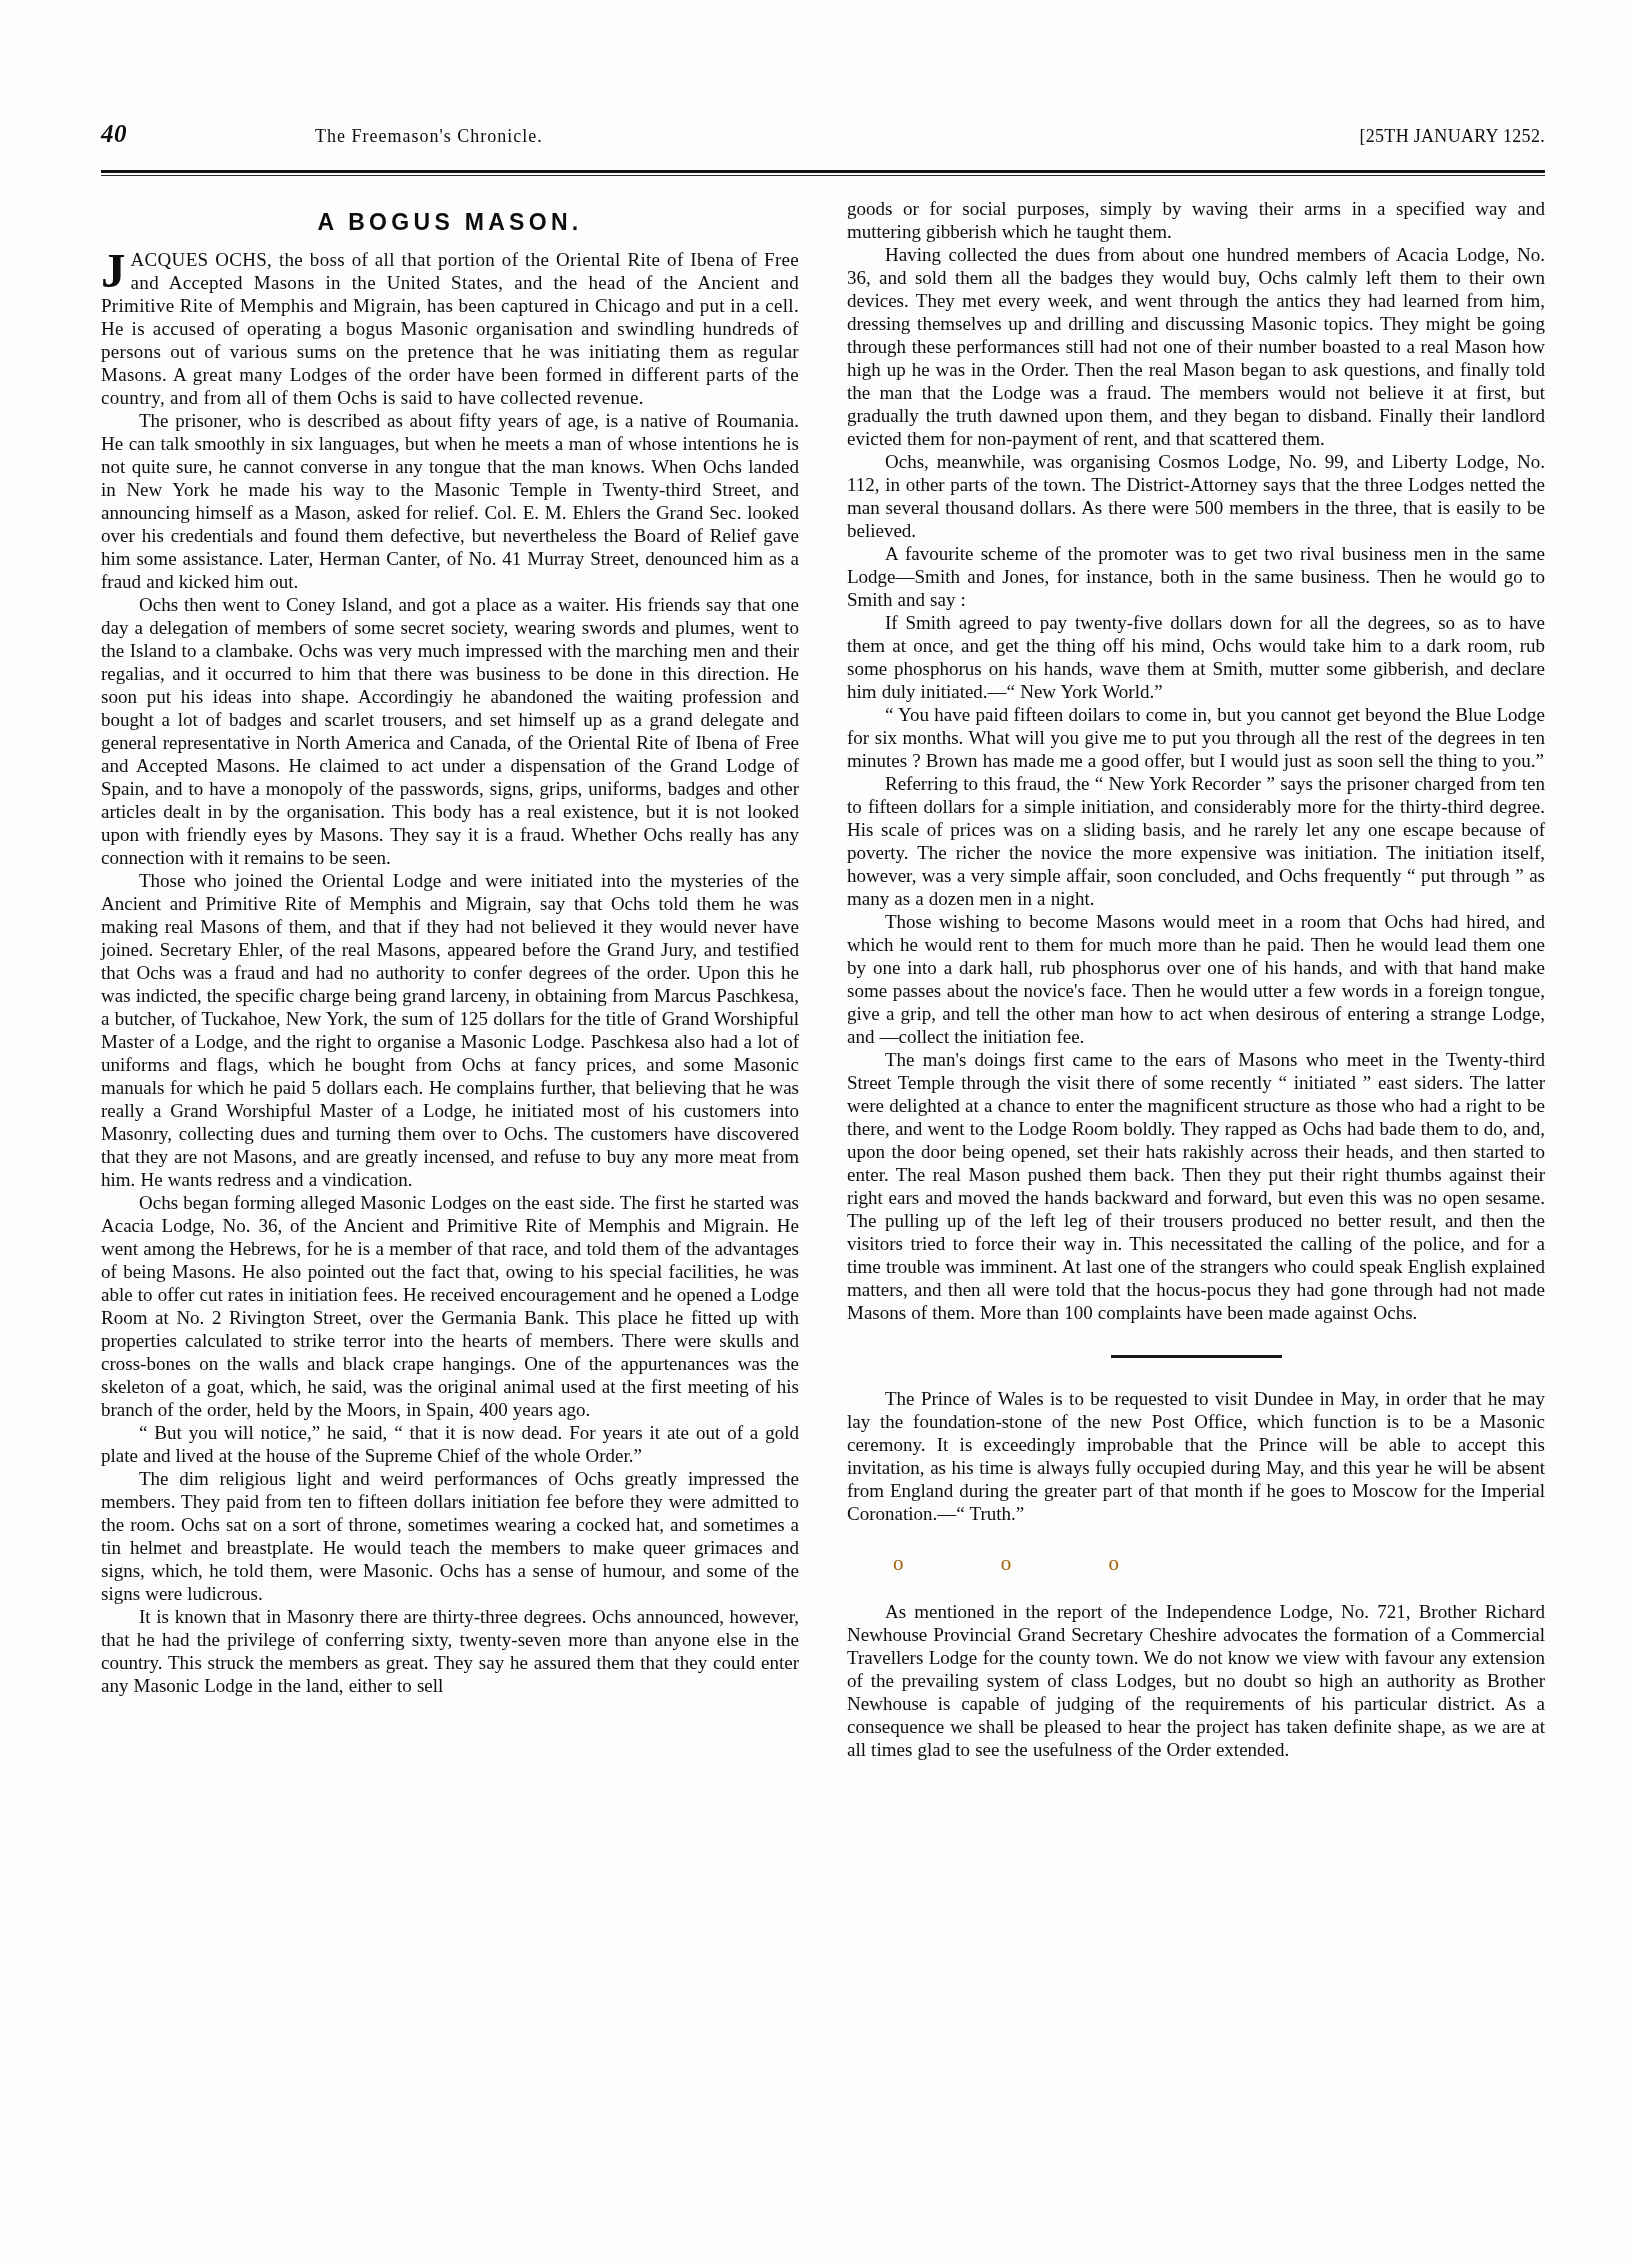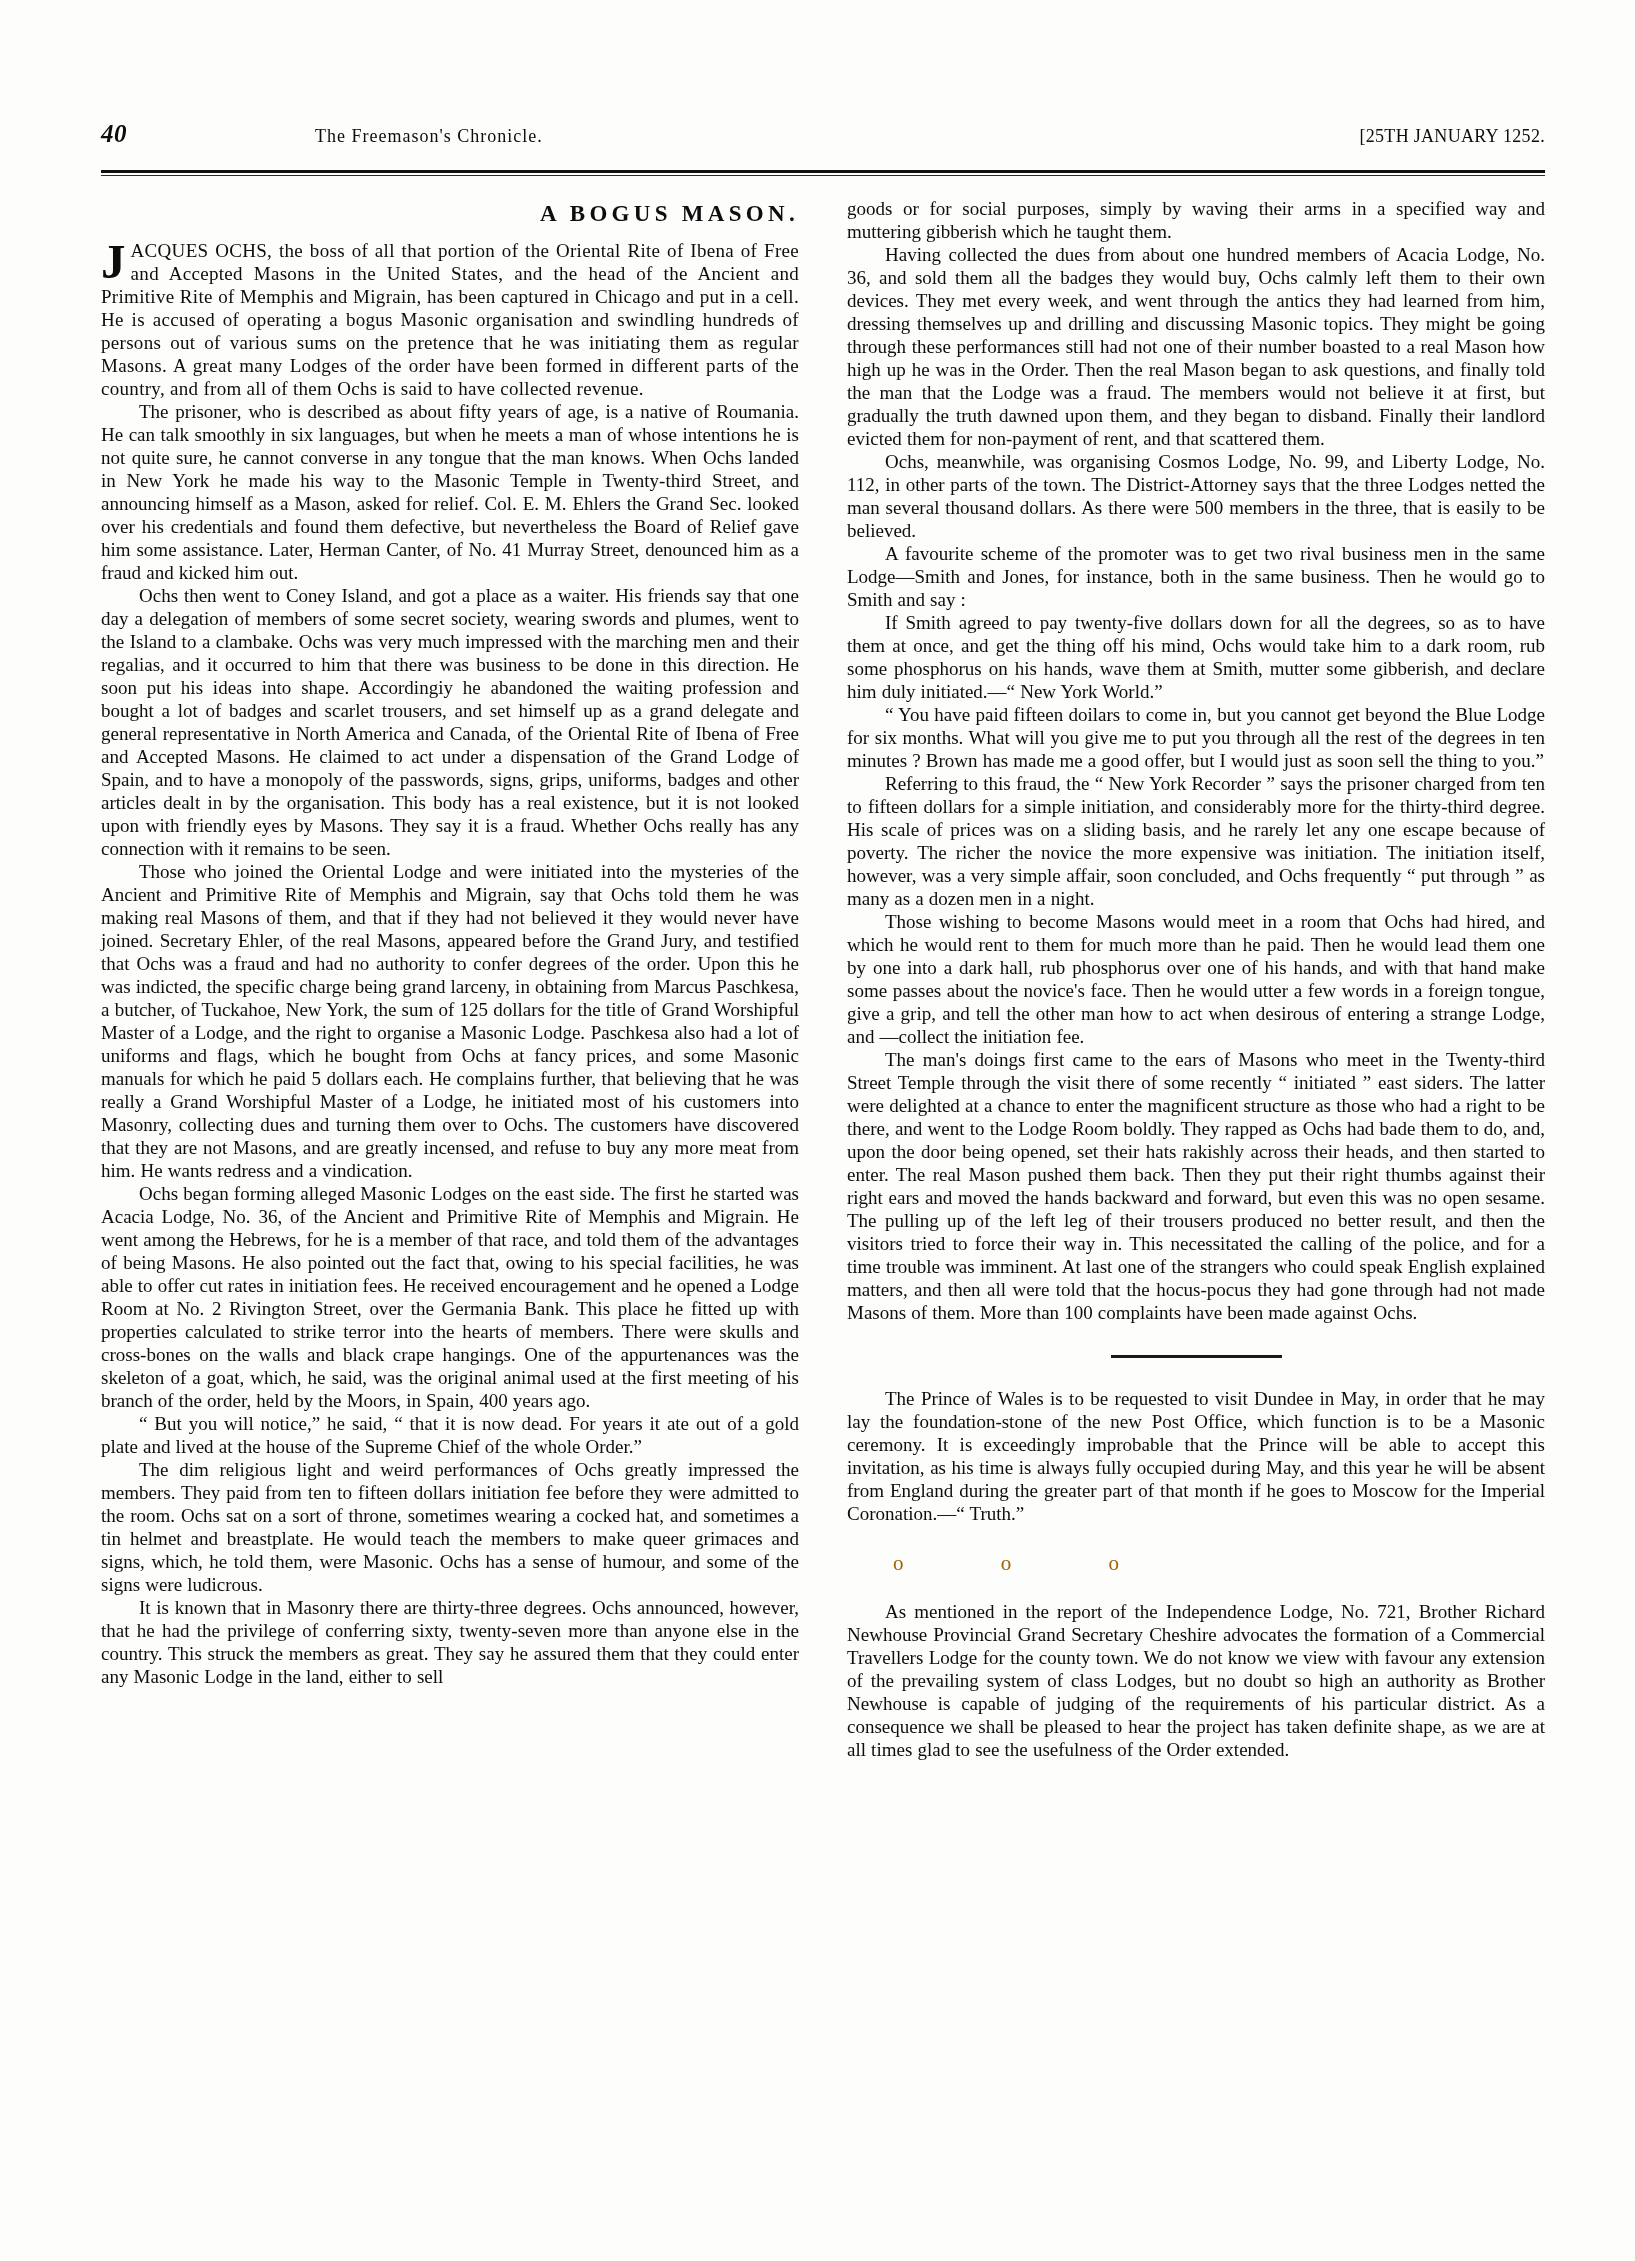--- a/index.html
+++ b/index.html
@@ -79,26 +79,26 @@
     display: flex;
     gap: 48px;
     width: 100%;
   }
   .col {
     width: 698px;
     flex: 0 0 698px;
   }
 
   .article-title {
-    text-align: right;
+    text-align: center;
     font-size: 23px;
     font-weight: 700;
     letter-spacing: 4.3px;
-    margin: 4px 0 12px 0;
-    font-family: Liberation Serif, serif;
+    margin: 12px 0 12px 0;
+    font-family: Liberation Sans, sans-serif;
   }
 
   p.body {
     margin: 0;
     font-size: 19px;
     line-height: 23px;
     text-align: justify;
     text-indent: 2.0em;
     word-spacing: 0.02em;
     hyphens: manual;

